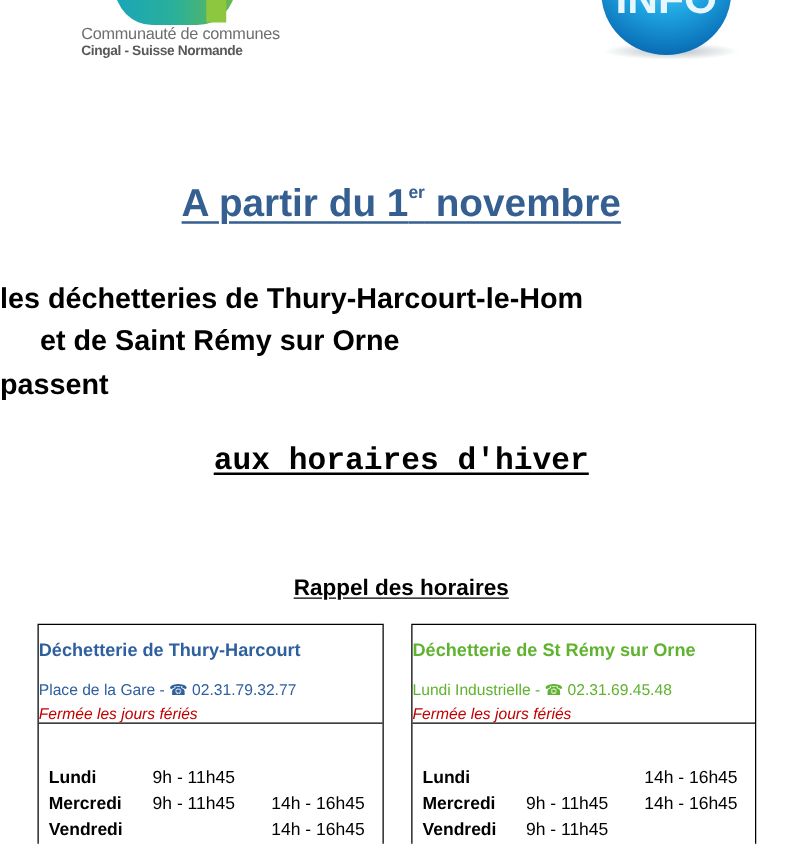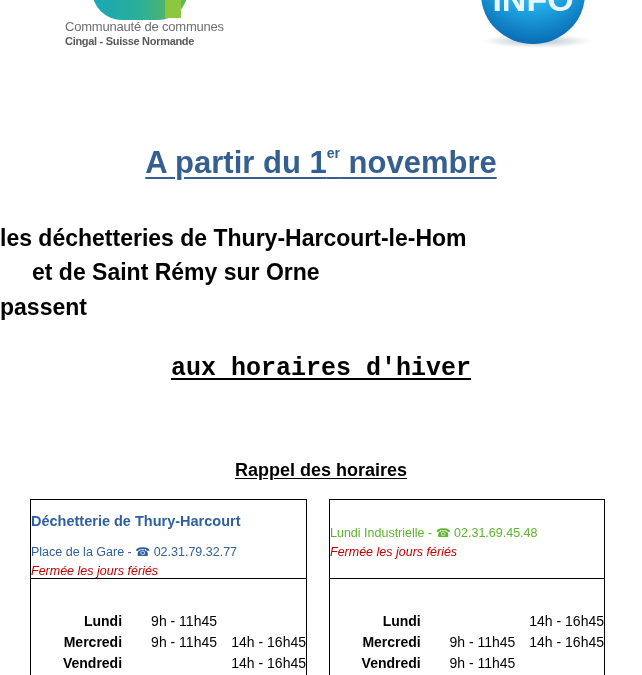--- a/index.html
+++ b/index.html
@@ -76,21 +76,21 @@
     .box-right { left: 329px; width: 276px; }
     .box-head {
       height: 79px; border-bottom: 1.5px solid #000; box-sizing: border-box;
       text-align: left; padding-top: 12px;
       font-family: "Liberation Sans", sans-serif;
     }
     .box-name { font-size: 14.5px; font-weight: bold; line-height: 19px; }
     .box-addr { font-size: 12.5px; line-height: 19px; margin-top: 12px; }
     .box-closed { font-size: 12.5px; font-style: italic; color: #c00000; line-height: 19px; }
     .phone-icon { font-size: 12px; }
-    .box-body { padding-top: 32px; padding-left: 8px; font-family: "Liberation Sans", sans-serif; text-align: right; }
+    .box-body { padding-top: 32px; padding-left: 8px; font-family: "Liberation Sans", sans-serif; }
     .row { display: flex; height: 21px; line-height: 21px; font-size: 14px; }
     .day { width: 84px; font-weight: bold; }
     .slot1 { width: 96px; }
     .slot2 { width: 90px; }
   </style>
 </head>
 <body>
 
 <div>
   <div class="logo-shape"></div>
@@ -141,20 +141,21 @@
     <div class="row">
       <div class="day">Vendredi</div>
       <div class="slot1"></div>
       <div class="slot2">14h - 16h45</div>
     </div>
   </div>
 </div>
 
 <div class="box box-right">
   <div class="box-head" style="color:#5fb32e;">
+    <div class="box-name">Déchetterie de St Rémy sur Orne</div>
     <div class="box-addr">
       <span>Lundi Industrielle  - </span><span class="phone-icon">☎</span>
       <span>02.31.69.45.48</span>
     </div>
     <div class="box-closed">Fermée les jours fériés</div>
   </div>
   <div class="box-body">
     <div class="row">
       <div class="day">Lundi</div>
       <div class="slot1"></div>

